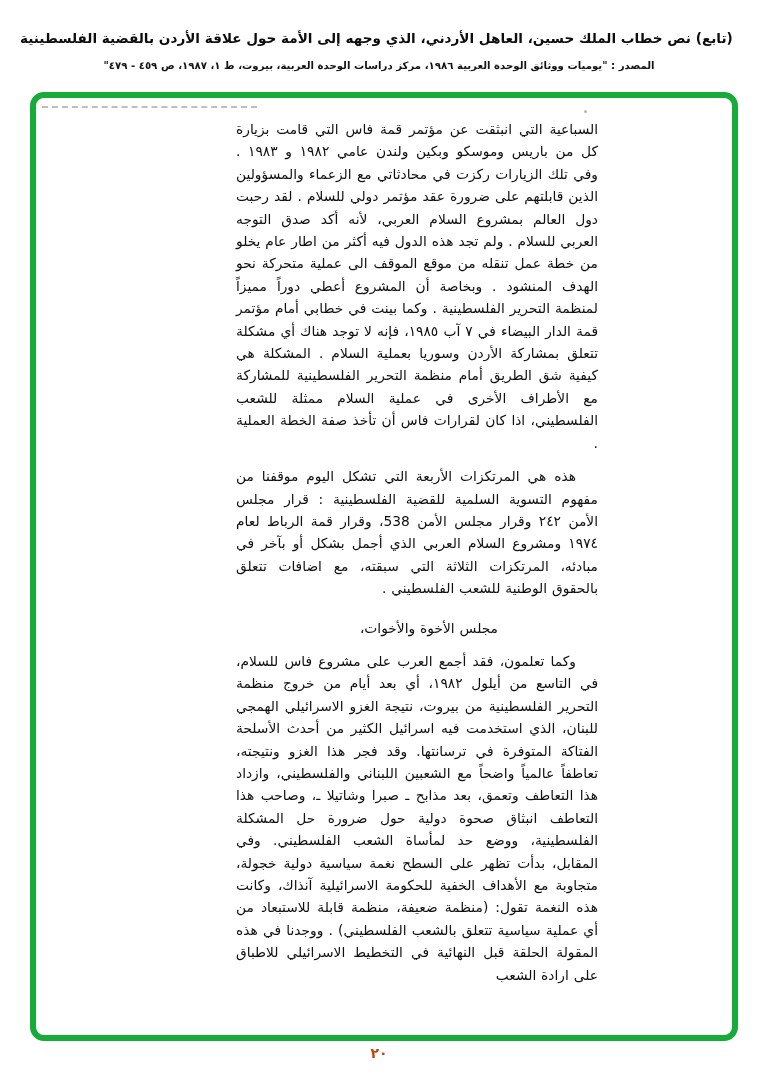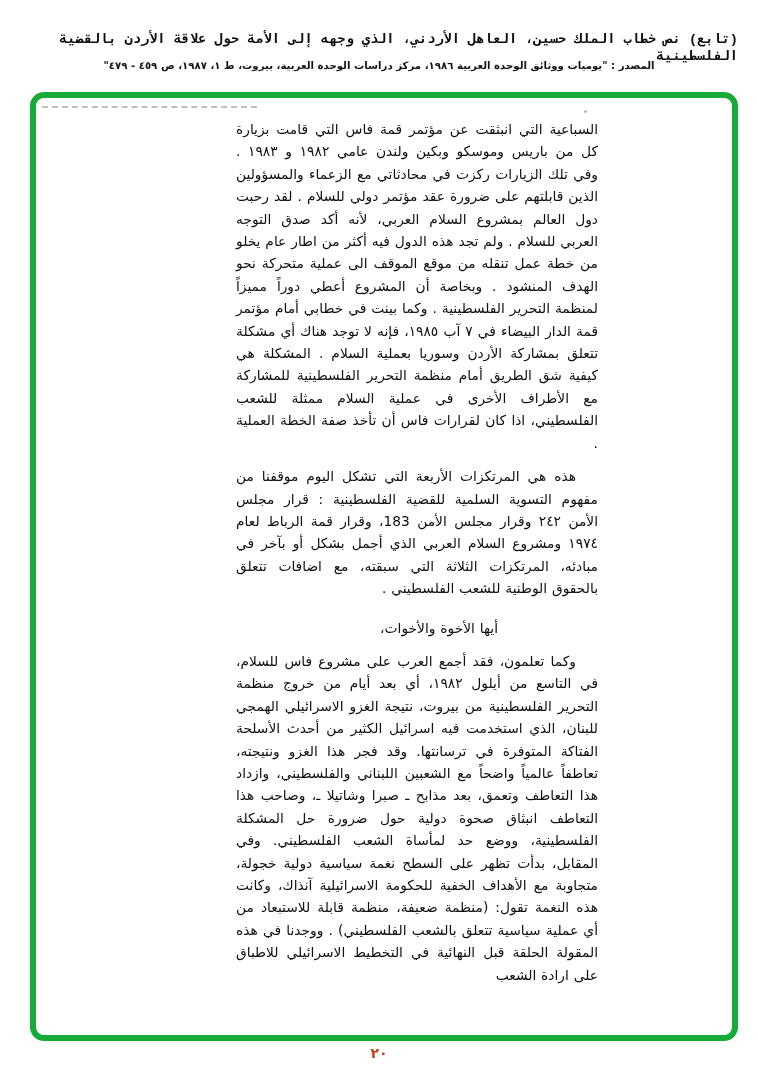--- a/index.html
+++ b/index.html
@@ -14,26 +14,25 @@
     height: 1078px;
     background: #ffffff;
     overflow: hidden;
   }
   .header-title {
     position: absolute;
     top: 30px;
     left: 20px;
     right: 20px;
     direction: rtl;
-    text-align: right;
+    text-align: left;
     font-weight: bold;
     font-size: 13.6px;
     color: #0d0d0d;
     letter-spacing: 0px;
-    font-family: Liberation Mono, monospace;
   }
   .header-source {
     position: absolute;
     top: 60px;
     left: 30px;
     right: 30px;
     direction: rtl;
     text-align: center;
     font-weight: bold;
     font-size: 10.2px;
@@ -112,21 +111,21 @@
   <div class="header-title">(تابع) نص خطاب الملك حسين، العاهل الأردني، الذي وجهه إلى الأمة حول علاقة الأردن بالقضية الفلسطينية</div>
 
   <div class="header-source">المصدر : "يوميات ووثائق الوحدة العربية ١٩٨٦، مركز دراسات الوحدة العربية، بيروت، ط ١، ١٩٨٧، ص ٤٥٩ - ٤٧٩"</div>
 
   <div class="frame">
     <div class="scan-artifact"></div>
     <div class="scan-dot"></div>
 
     <div class="body-col">
       <p class="para">السباعية التي انبثقت عن مؤتمر قمة فاس التي قامت بزيارة كل من باريس وموسكو وبكين ولندن عامي ١٩٨٢ و ١٩٨٣ . وفي تلك الزيارات ركزت في محادثاتي مع الزعماء والمسؤولين الذين قابلتهم على ضرورة عقد مؤتمر دولي للسلام . لقد رحبت دول العالم بمشروع السلام العربي، لأنه أكد صدق التوجه العربي للسلام . ولم تجد هذه الدول فيه أكثر من اطار عام يخلو من خطة عمل تنقله من موقع الموقف الى عملية متحركة نحو الهدف المنشود . وبخاصة أن المشروع أعطي دوراً مميزاً لمنظمة التحرير الفلسطينية . وكما بينت في خطابي أمام مؤتمر قمة الدار البيضاء في ٧ آب ١٩٨٥، فإنه لا توجد هناك أي مشكلة تتعلق بمشاركة الأردن وسوريا بعملية السلام . المشكلة هي كيفية شق الطريق أمام منظمة التحرير الفلسطينية للمشاركة مع الأطراف الأخرى في عملية السلام ممثلة للشعب الفلسطيني، اذا كان لقرارات فاس أن تأخذ صفة الخطة العملية .</p>
-      <p class="para indent">هذه هي المرتكزات الأربعة التي تشكل اليوم موقفنا من مفهوم التسوية السلمية للقضية الفلسطينية : قرار مجلس الأمن ٢٤٢ وقرار مجلس الأمن 183، وقرار قمة الرباط لعام ١٩٧٤ ومشروع السلام العربي الذي أجمل بشكل أو بآخر في مبادئه، المرتكزات الثلاثة التي سبقته، مع اضافات تتعلق بالحقوق الوطنية للشعب الفلسطيني .</p>
-      <p class="para salutation">أيها الأخوة والأخوات،</p>
+      <p class="para indent">هذه هي المرتكزات الأربعة التي تشكل اليوم موقفنا من مفهوم التسوية السلمية للقضية الفلسطينية : قرار مجلس الأمن ٢٤٢ وقرار مجلس الأمن 538، وقرار قمة الرباط لعام ١٩٧٤ ومشروع السلام العربي الذي أجمل بشكل أو بآخر في مبادئه، المرتكزات الثلاثة التي سبقته، مع اضافات تتعلق بالحقوق الوطنية للشعب الفلسطيني .</p>
+      <p class="para salutation">مجلس الأخوة والأخوات،</p>
       <p class="para indent">وكما تعلمون، فقد أجمع العرب على مشروع فاس للسلام، في التاسع من أيلول ١٩٨٢، أي بعد أيام من خروج منظمة التحرير الفلسطينية من بيروت، نتيجة الغزو الاسرائيلي الهمجي للبنان، الذي استخدمت فيه اسرائيل الكثير من أحدث الأسلحة الفتاكة المتوفرة في ترسانتها. وقد فجر هذا الغزو ونتيجته، تعاطفاً عالمياً واضحاً مع الشعبين اللبناني والفلسطيني، وازداد هذا التعاطف وتعمق، بعد مذابح ـ صبرا وشاتيلا ـ، وصاحب هذا التعاطف انبثاق صحوة دولية حول ضرورة حل المشكلة الفلسطينية، ووضع حد لمأساة الشعب الفلسطيني. وفي المقابل، بدأت تظهر على السطح نغمة سياسية دولية خجولة، متجاوبة مع الأهداف الخفية للحكومة الاسرائيلية آنذاك، وكانت هذه النغمة تقول: (منظمة ضعيفة، منظمة قابلة للاستبعاد من أي عملية سياسية تتعلق بالشعب الفلسطيني) . ووجدنا في هذه المقولة الحلقة قبل النهائية في التخطيط الاسرائيلي للاطباق على ارادة الشعب</p>
     </div>
   </div>
 
   <div class="page-number">٢٠</div>
 
 </div>
 
 </body></html>

